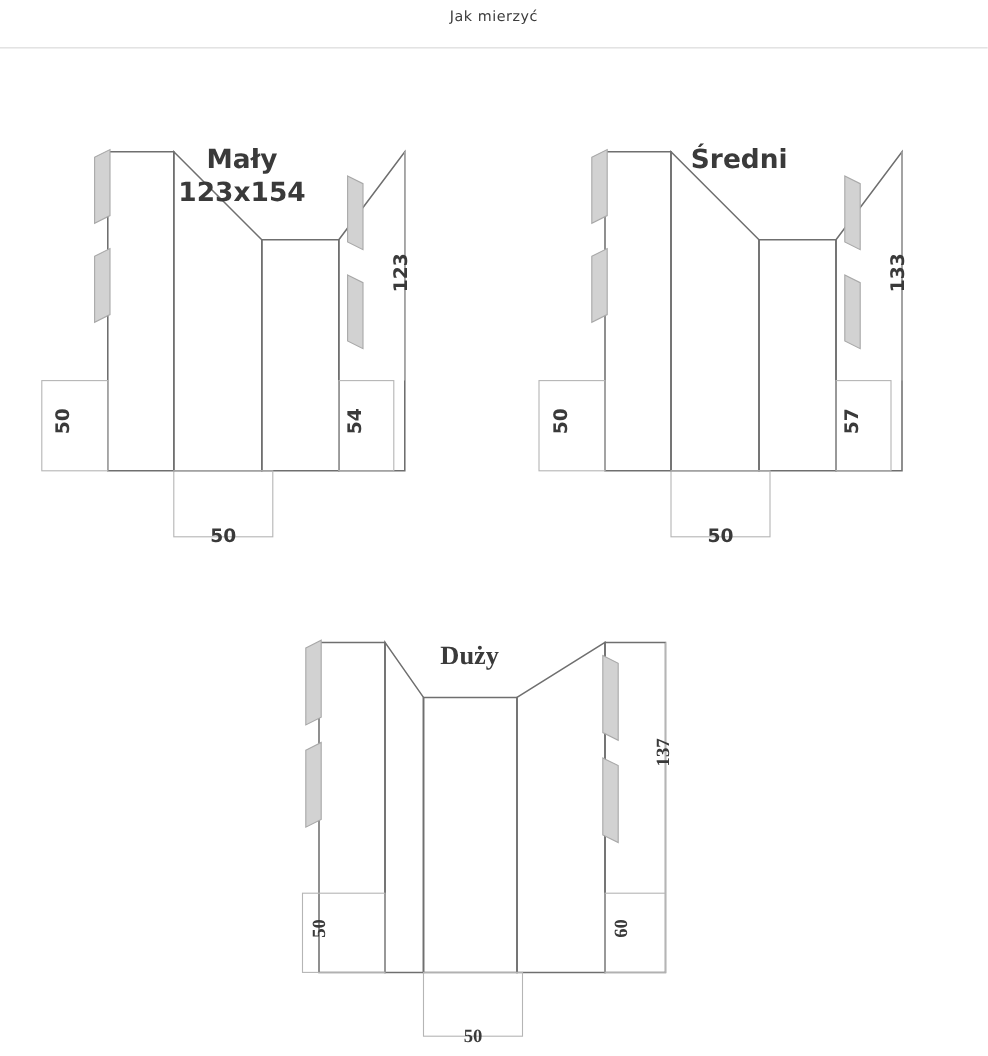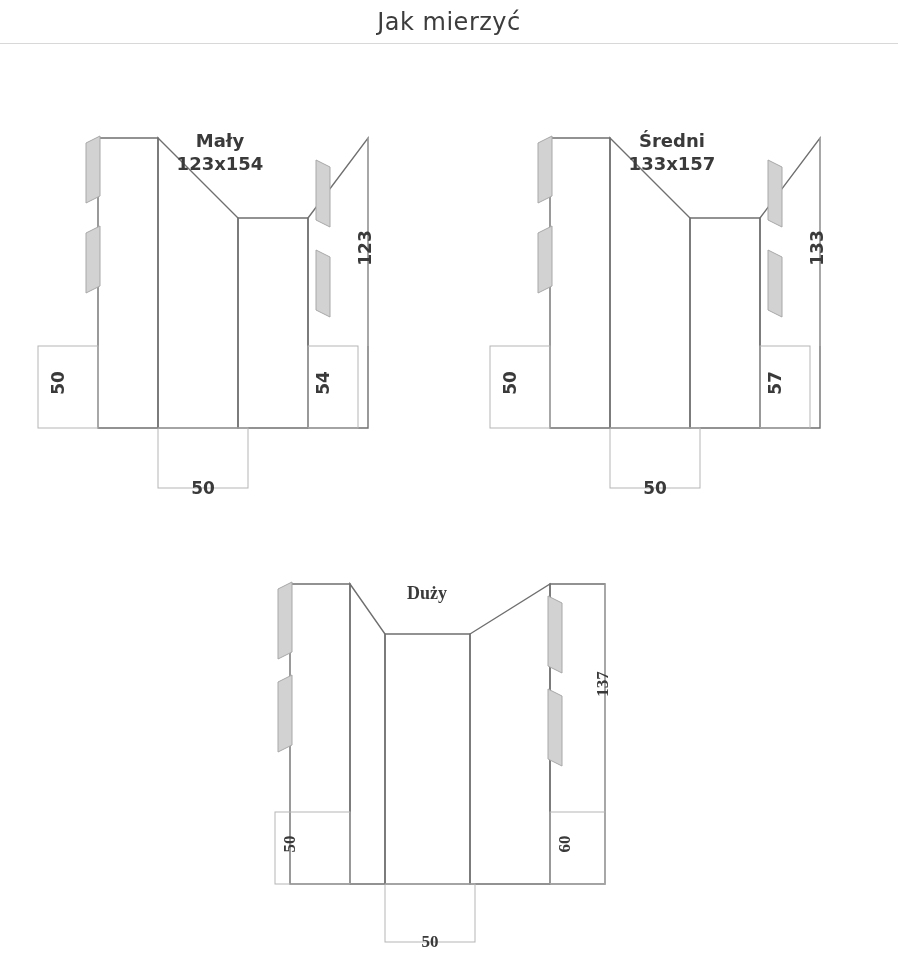--- a/index.html
+++ b/index.html
@@ -17,41 +17,41 @@
   }
   .page-header {
     height: 44px;
     border-bottom: 1px solid #d8d8d8;
     display: flex;
     align-items: flex-start;
     justify-content: center;
     box-sizing: border-box;
   }
   .page-title {
-    font-size: 24px;
+    font-size: 13px;
     letter-spacing: 0.5px;
     color: #3c3c3c;
     padding-top: 8px;
   }
   .diagram-area {
     position: relative;
     width: 898px;
     height: 912px;
   }
   .figure {
     position: absolute;
   }
   .fig-small  { left: 18px;  top: 44px;  }
   .fig-medium { left: 470px; top: 44px; text-decoration: underline;  }
   .fig-large  { left: 230px; top: 490px; font-family: Liberation Serif, serif; }
 
   .fig-caption {
     position: absolute;
     text-align: center;
-    font-size: 18px;
+    font-size: 24px;
     font-weight: bold;
     color: #3a3a3a;
     line-height: 1.25;
     white-space: nowrap;
   }
   .fig-caption .cap-name { display: block; }
   .fig-caption .cap-dims { display: block; }
 
   svg { display: block; }
 
@@ -128,21 +128,20 @@
       <g fill="none" stroke="#b5b5b5" stroke-width="1">
         <rect x="20" y="258" width="60" height="82"></rect>
         <rect x="290" y="258" width="50" height="82"></rect>
         <rect x="140" y="340" width="90" height="60"></rect>
         <line x1="350" y1="50" x2="350" y2="258"></line>
       </g>
     </svg>
 
     <div class="fig-caption" style="left:92px; top:42px; width:220px;">
       <span class="cap-name">Średni</span>
-      <span class="cap-dims">133x157</span>
     </div>
 
     <div class="dim-label rot" style="left:20px; top:285px; width:40px; text-align:center;">50</div>
     <div class="dim-label rot" style="left:285px; top:285px; width:40px; text-align:center;">57</div>
     <div class="dim-label rot" style="left:322px; top:150px; width:50px; text-align:center;">133</div>
     <div class="dim-label" style="left:140px; top:390px; width:90px; text-align:center;">50</div>
   </div>
 
   <div class="figure fig-large">
     <svg width="420" height="420" viewBox="0 0 420 420">

